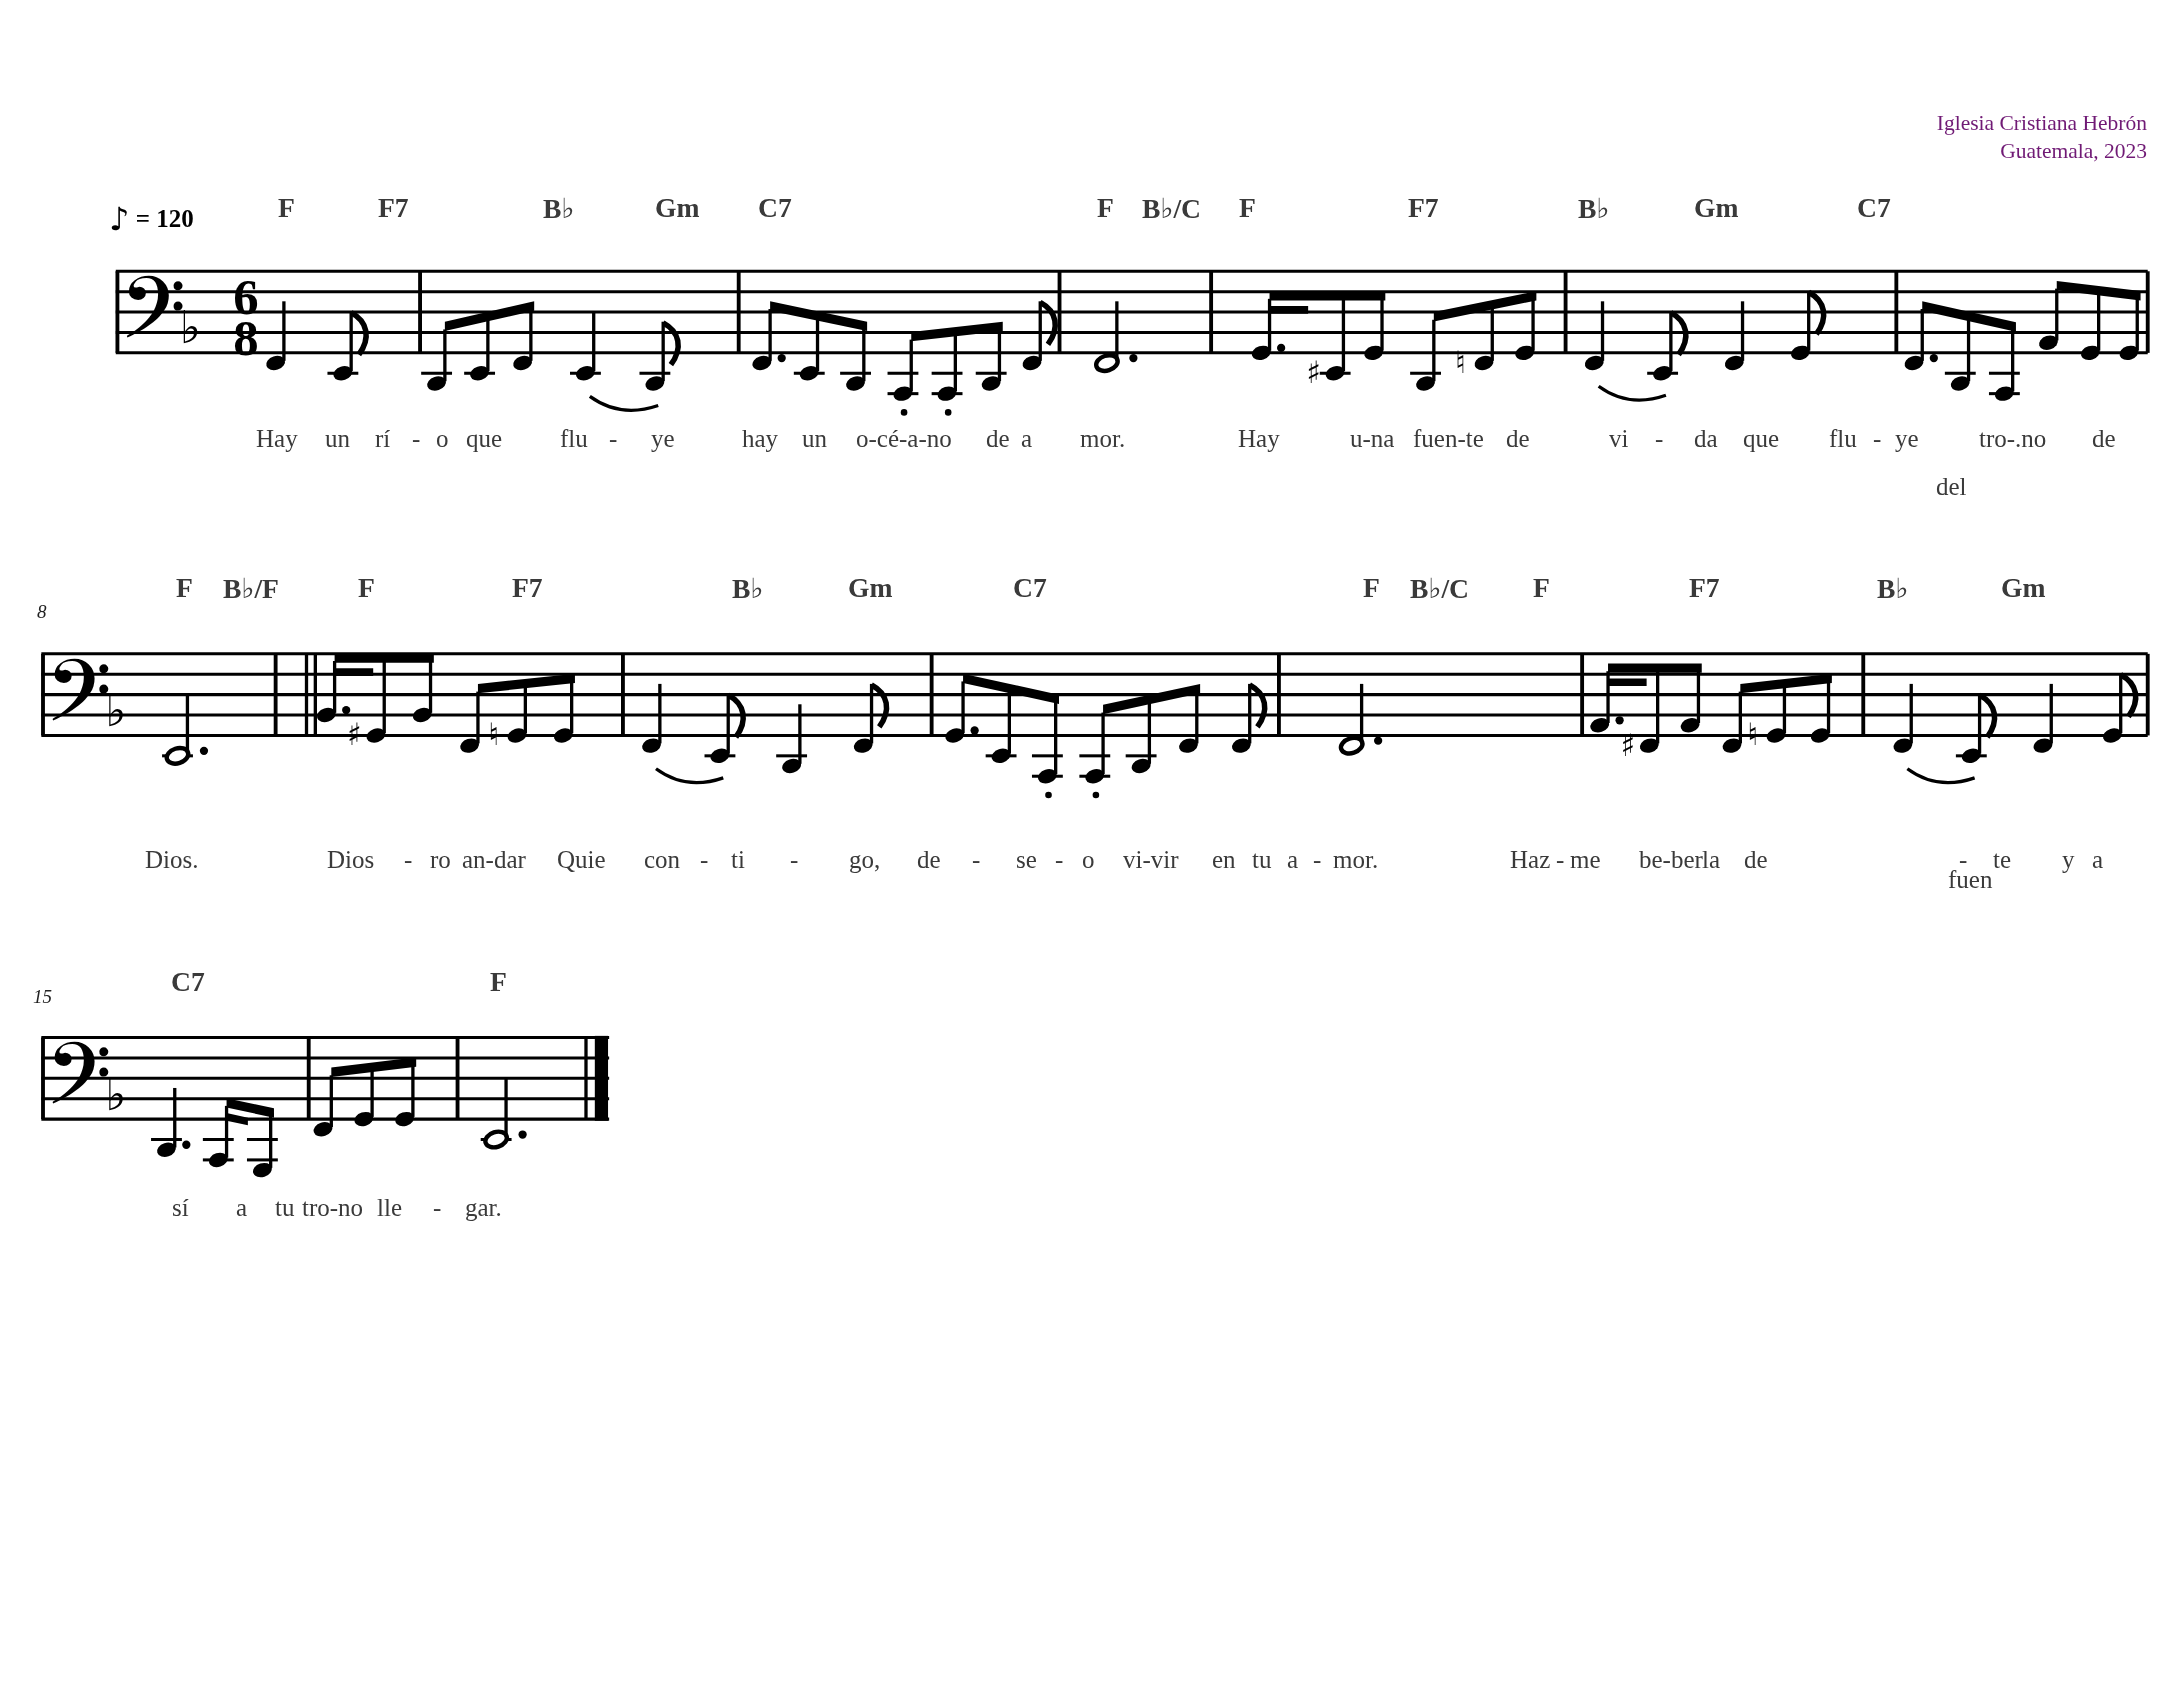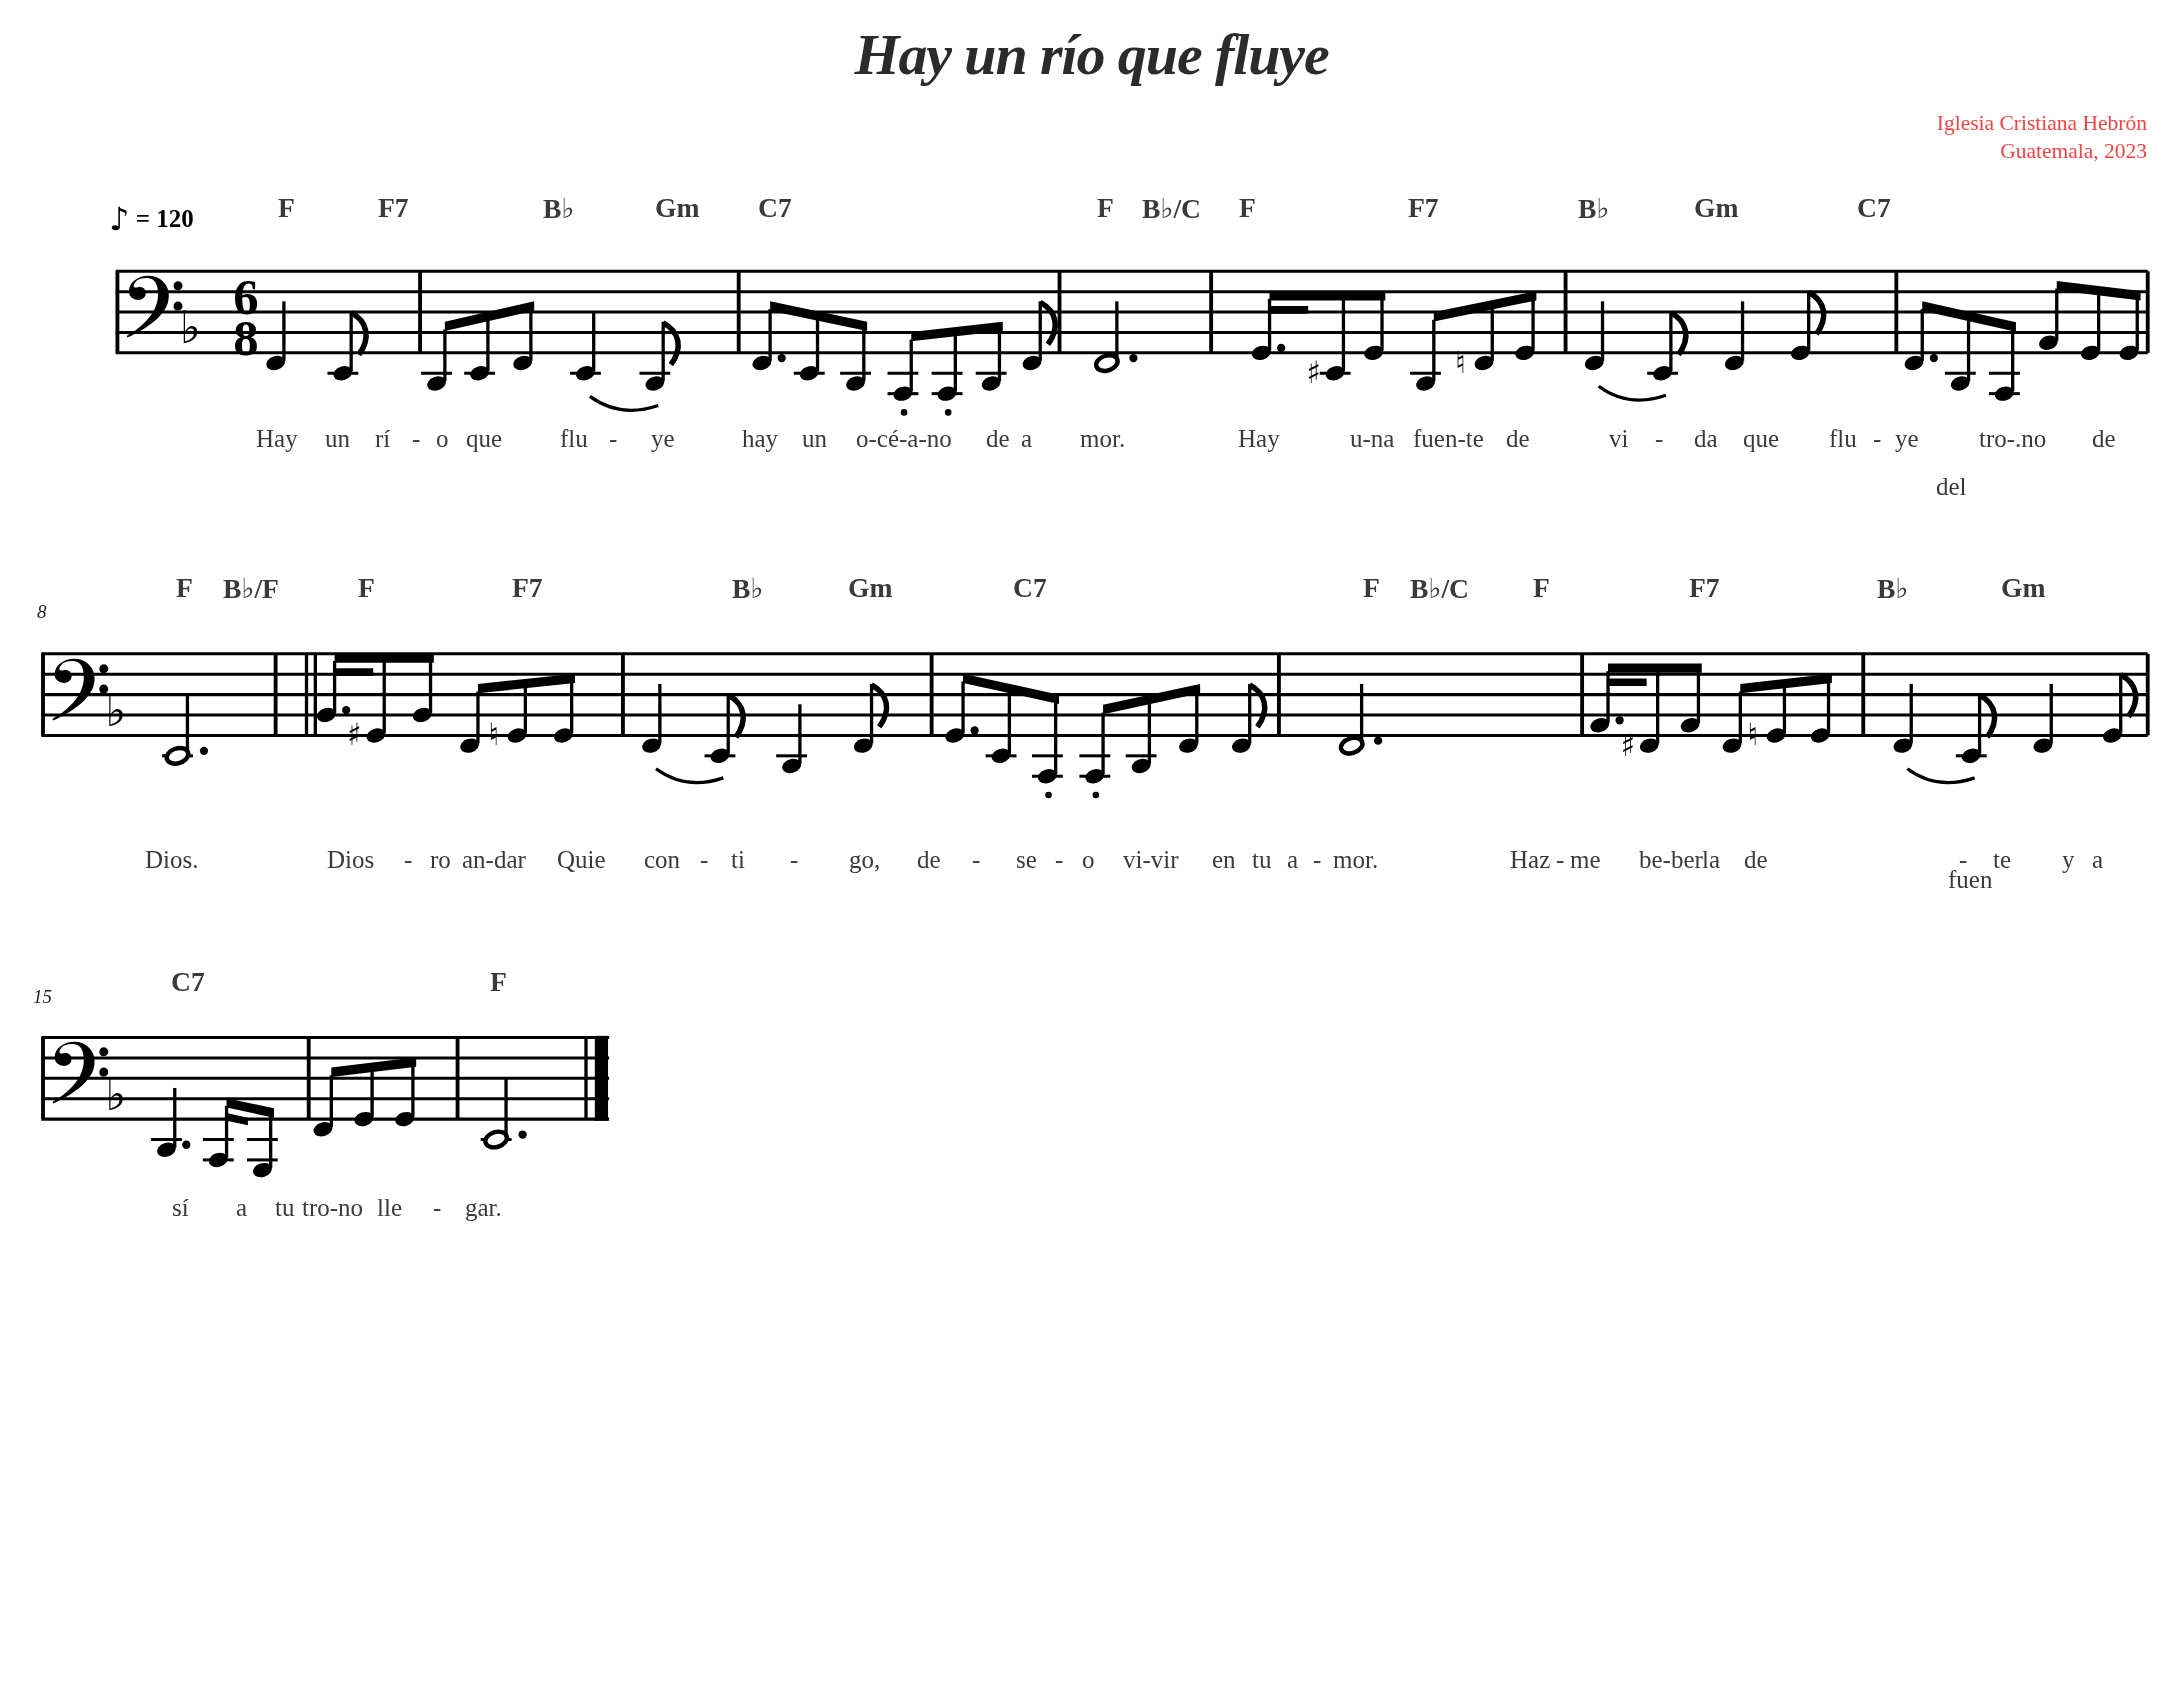--- a/index.html
+++ b/index.html
@@ -1,38 +1,37 @@
 <!DOCTYPE html>
 <html style="font-size:8.8px"><head>
 <meta charset="utf-8">
 <style>
   html,body{margin:0;padding:0;background:#fff;}
   #page{position:relative;width:2183px;height:1687px;background:#fff;overflow:hidden;
         font-family:"Liberation Serif","DejaVu Serif",serif;color:#1a1a1a;}
   .title{position:absolute;left:0;top:21px;width:100%;text-align:center;
          font-size:58px;font-weight:bold;font-style:italic;color:#2b2b2b;letter-spacing:-1.1px;}
   .subtitle{position:absolute;left:0;top:108px;width:100%;text-align:center;font-size:32px;color:#111;}
-  .attribution{position:absolute;right:36px;top:110px;text-align:right;font-size:21.5px;line-height:27.6px;color:#ef4444;}
+  .attribution{position:absolute;right:36px;top:110px;text-align:right;font-size:21.5px;line-height:27.6px;color:#701a75;}
   .tempo{position:absolute;left:109px;top:200px;font-weight:bold;font-size:25px;color:#000;}
   .tempo .note-glyph{font-family:"DejaVu Sans",sans-serif;font-size:32px;vertical-align:-3.3px;}
   .measure-number{position:absolute;font-style:italic;font-size:19px;color:#222;}
   .chord{position:absolute;font-weight:bold;font-size:27.6px;color:#3a3a3a;white-space:nowrap;
          font-family:"Liberation Serif","DejaVu Sans",serif;}
   .syll{position:absolute;font-size:25px;color:#3a3a3a;white-space:nowrap;
         font-family:"Liberation Serif","DejaVu Sans",serif;}
   svg{position:absolute;left:0;top:0;}
   text.msym{font-family:"DejaVu Sans",sans-serif;fill:#000;}
   text.tsig{font-family:"Liberation Serif",serif;font-weight:bold;fill:#000;}
 </style>
 </head>
 <body>
 
 <div id="page">
 
-  <div class="title">Hay un río que fluye</div>
   <div class="attribution">
     <div>Iglesia Cristiana Hebrón</div>
     <div>Guatemala, 2023</div>
   </div>
 
   <div class="tempo">
     <span class="note-glyph">♪</span>
     <span>= 120</span>
   </div>
 

